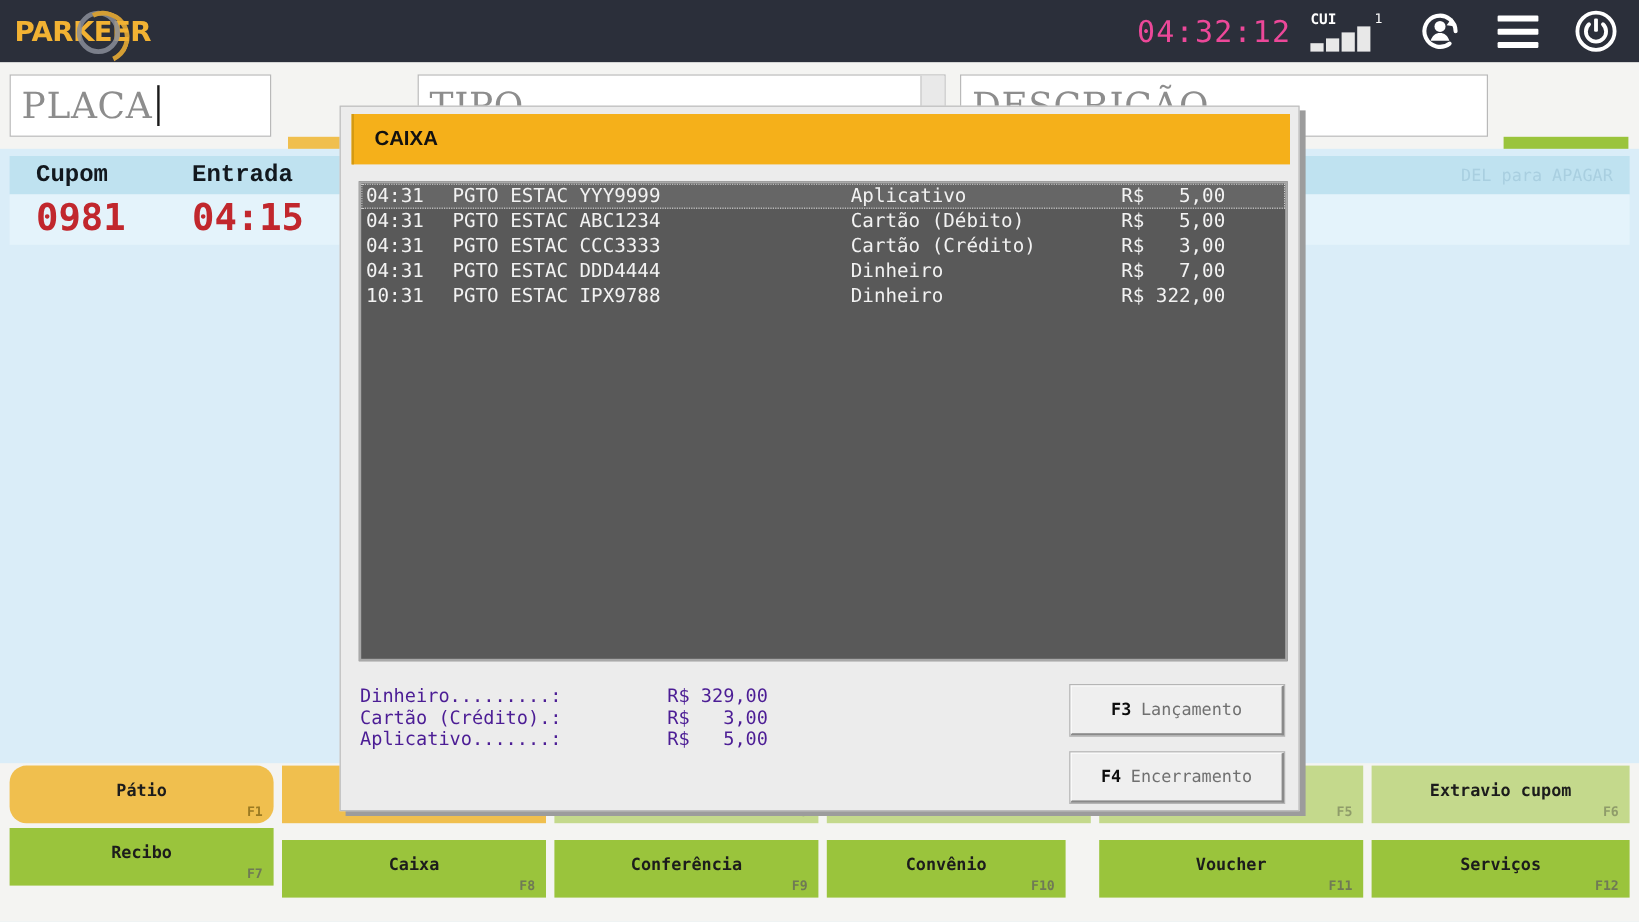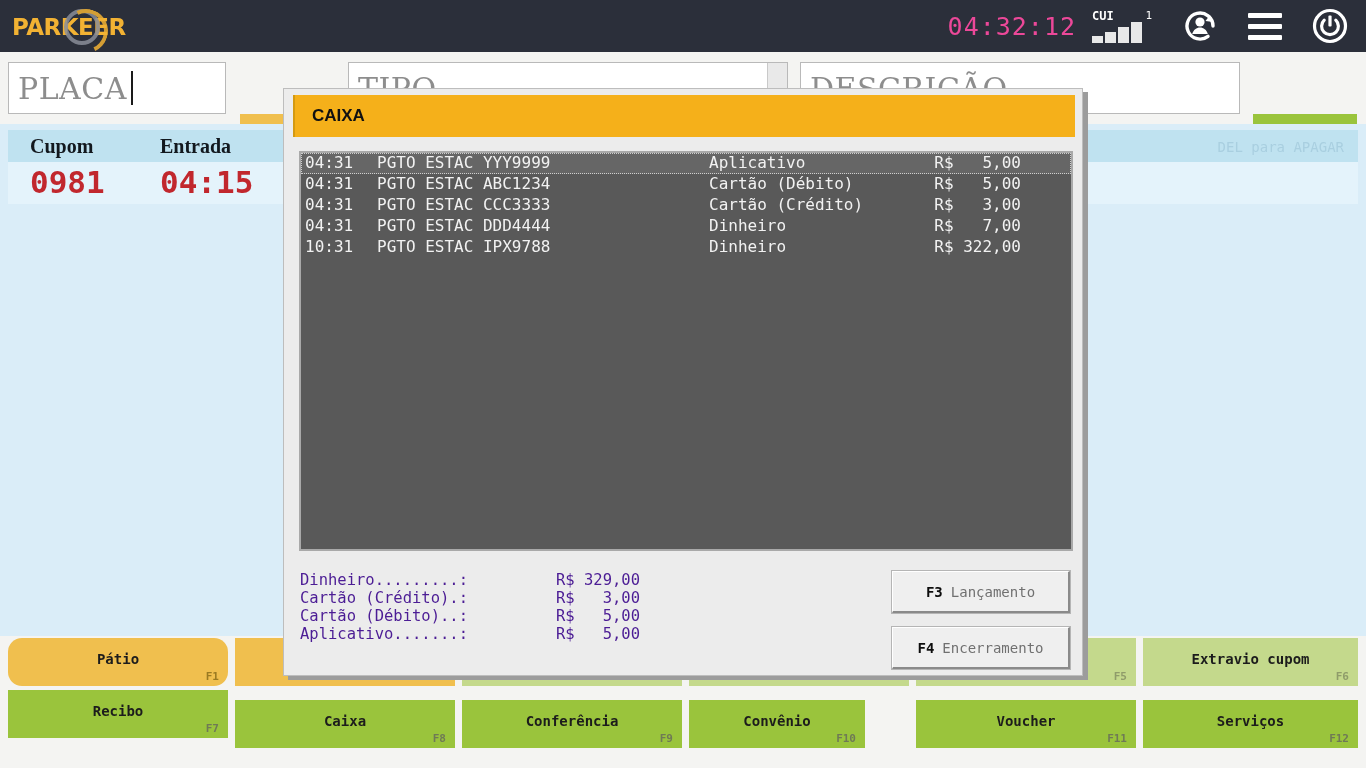--- a/index.html
+++ b/index.html
@@ -115,21 +115,21 @@
     position: absolute; left: 0; top: 124px;
     width: 1366px; height: 512px;
     background: #daedf8;
   }
   #list-head {
     position: absolute; left: 8px; top: 6px; width: 1350px; height: 32px;
     background: #bfe2f0;
   }
   #list-head .col {
     position: absolute; top: 5px;
-    font-family: Liberation Serif, serif; font-size: 20px; font-weight: bold; color: #12181e;
+    font-family: Liberation Mono, monospace; font-size: 20px; font-weight: bold; color: #12181e;
   }
   #col-cupom { left: 22px; }
   #col-entrada { left: 152px; }
   #del-hint {
     position: absolute; right: 14px; top: 9px;
     font-family: "DejaVu Sans Mono", monospace; font-size: 14px; color: #a9cfe0;
   }
   #row0 { position: absolute; left: 8px; top: 38px; width: 1350px; height: 42px; background: #e4f3fb; }
   #row0 .cell {
     position: absolute; top: 2px;
@@ -334,21 +334,21 @@
       <span class="key">F7</span>
     </div>
     <div class="fkey fk-green" style="left: 235px; width: 220px; top: 62px;">
       <span class="lab">Caixa</span>
       <span class="key">F8</span>
     </div>
     <div class="fkey fk-green" style="left: 462px; width: 220px; top: 62px;">
       <span class="lab">Conferência</span>
       <span class="key">F9</span>
     </div>
-    <div class="fkey fk-green" style="left: 689px; width: 176px; top: 62px;">
+    <div class="fkey fk-green" style="left: 689px; width: 199px; top: 62px;">
       <span class="lab">Convênio</span>
       <span class="key">F10</span>
     </div>
     <div class="fkey fk-green" style="left: 916px; width: 220px; top: 62px;">
       <span class="lab">Voucher</span>
       <span class="key">F11</span>
     </div>
     <div class="fkey fk-green" style="left: 1143px; width: 215px; top: 62px;">
       <span class="lab">Serviços</span>
       <span class="key">F12</span>
@@ -365,21 +365,20 @@
       <div class="txrow sel"><span class="c-time">04:31</span><span class="c-desc">PGTO ESTAC YYY9999</span><span class="c-pay">Aplicativo</span><span class="c-amt">R$   5,00</span></div>
       <div class="txrow"><span class="c-time">04:31</span><span class="c-desc">PGTO ESTAC ABC1234</span><span class="c-pay">Cartão (Débito)</span><span class="c-amt">R$   5,00</span></div>
       <div class="txrow"><span class="c-time">04:31</span><span class="c-desc">PGTO ESTAC CCC3333</span><span class="c-pay">Cartão (Crédito)</span><span class="c-amt">R$   3,00</span></div>
       <div class="txrow"><span class="c-time">04:31</span><span class="c-desc">PGTO ESTAC DDD4444</span><span class="c-pay">Dinheiro</span><span class="c-amt">R$   7,00</span></div>
       <div class="txrow"><span class="c-time">10:31</span><span class="c-desc">PGTO ESTAC IPX9788</span><span class="c-pay">Dinheiro</span><span class="c-amt">R$ 322,00</span></div>
     </div>
 
   <div id="totals">
       <div class="trow"><span class="lbl">Dinheiro.........:</span><span class="val">R$ 329,00</span></div>
       <div class="trow"><span class="lbl">Cartão (Crédito).:</span><span class="val">R$   3,00</span></div>
-      <div class="trow"><span class="lbl">Cartão (Débito)..:</span><span class="val">R$   5,00</span></div>
       <div class="trow"><span class="lbl">Aplicativo.......:</span><span class="val">R$   5,00</span></div>
     </div>
 
   <div class="mbtn" id="btn-lanc">
     <span class="fk">F3</span>
     <span class="nm">Lançamento</span>
   </div>
   <div class="mbtn" id="btn-enc">
     <span class="fk">F4</span>
     <span class="nm">Encerramento</span>

